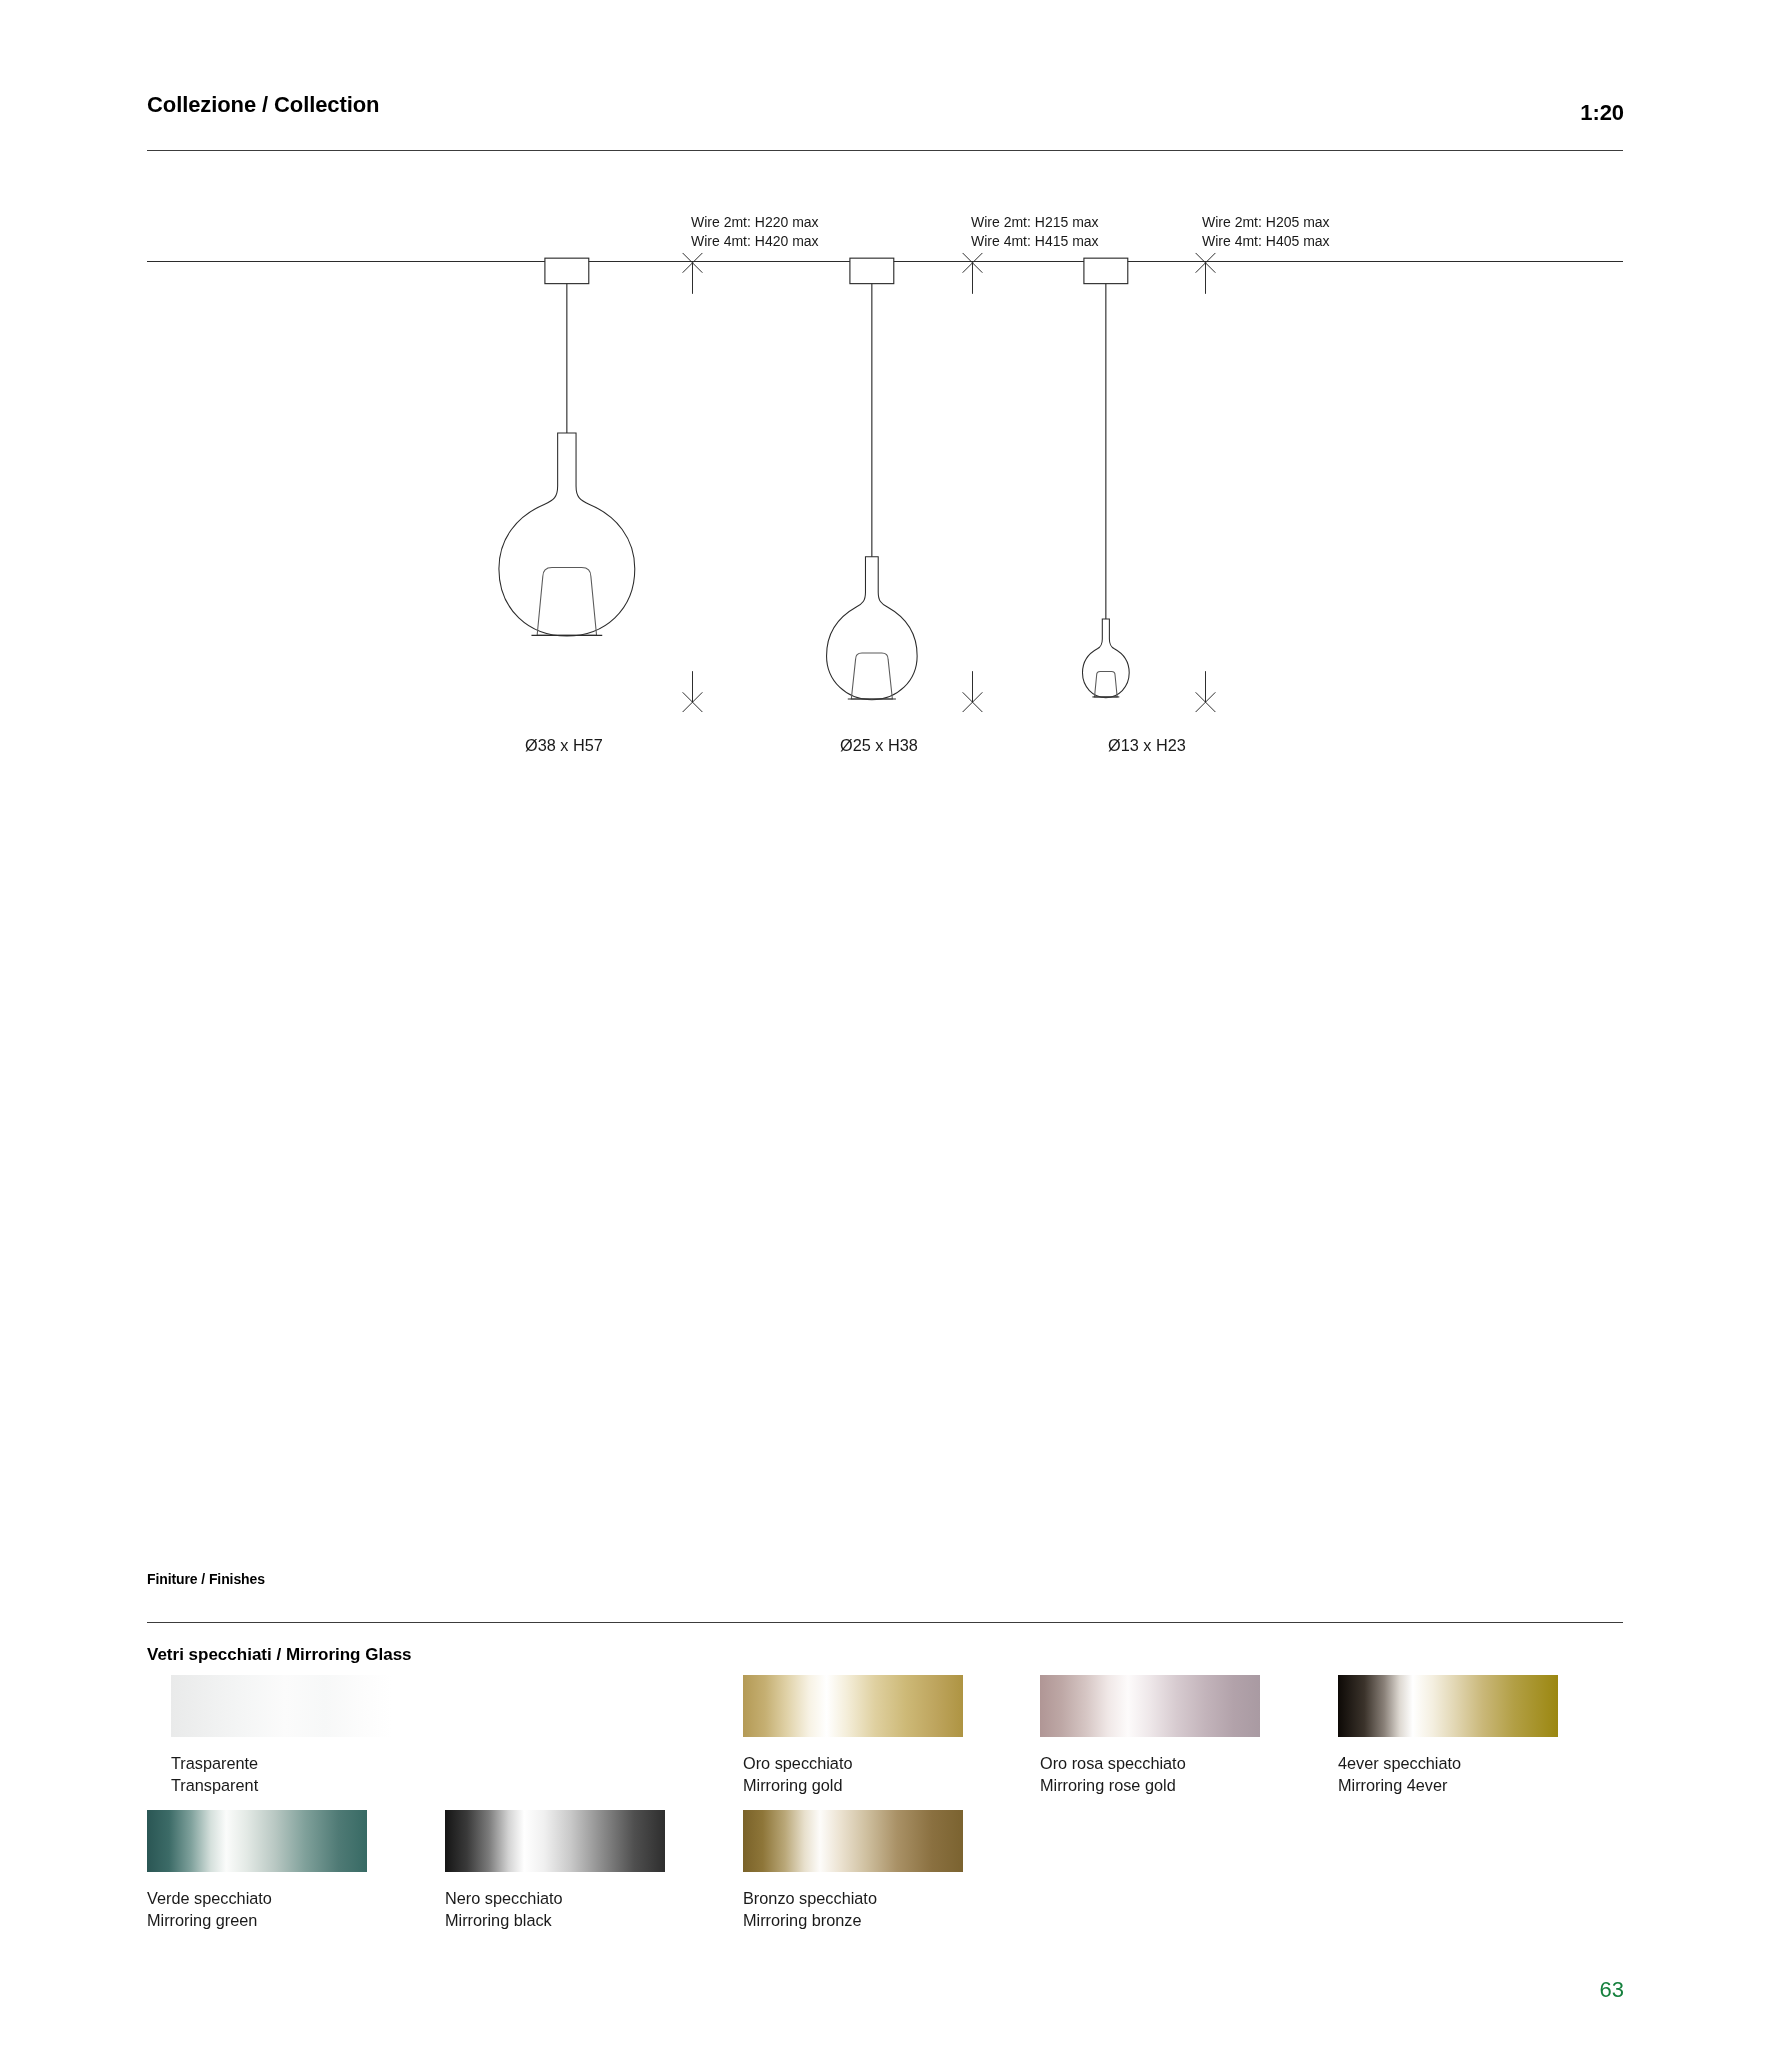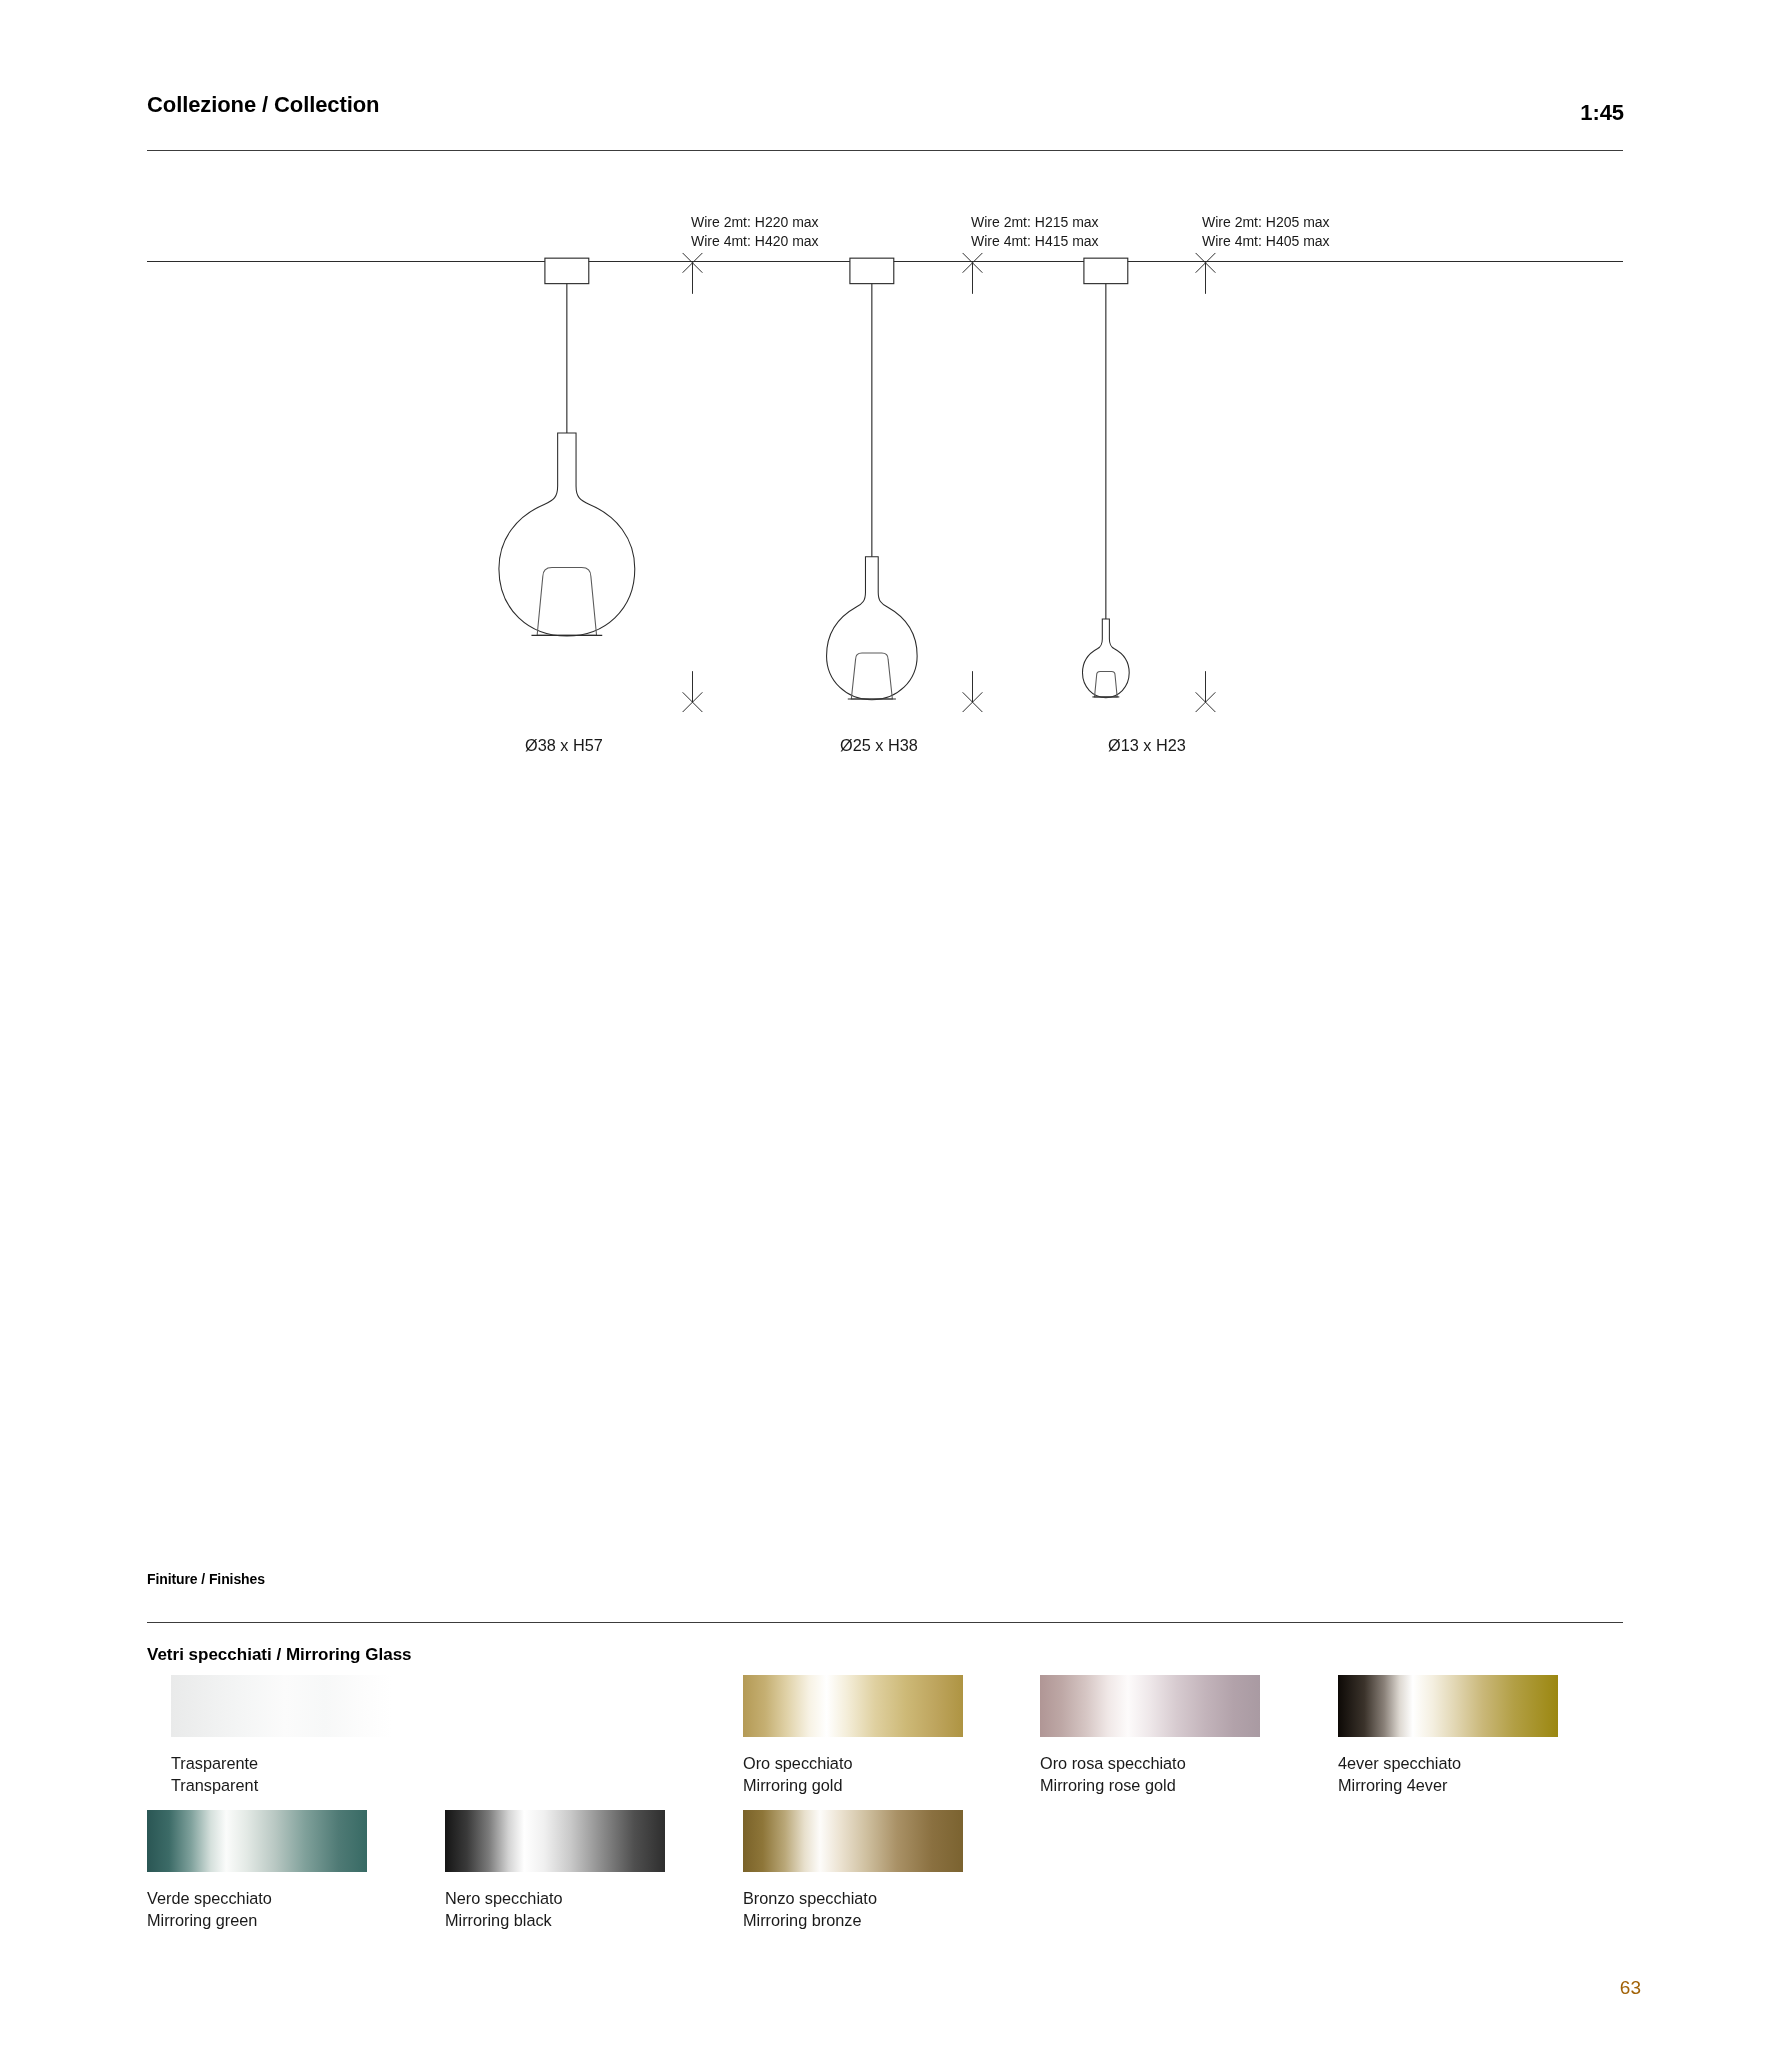--- a/index.html
+++ b/index.html
@@ -69,31 +69,31 @@
   }
   .sw-chip {
     width: 220px; height: 62px;
   }
   .sw-names {
     margin-top: 15px;
     font-size: 16.3px; line-height: 22px; color: #1a1a1a;
     white-space: nowrap;
   }
   .pagenum {
-    position: absolute; right: 130px; top: 1977px;
-    font-size: 19px; color: #a16207;
+    position: absolute; right: 147px; top: 1977px;
+    font-size: 22px; color: #15803d;
   }
 </style>
 </head>
 <body>
 
 <div class="page">
 
   <div class="hdr-title">Collezione / Collection</div>
-  <div class="hdr-scale">1:45</div>
+  <div class="hdr-scale">1:20</div>
   <div class="rule-top"></div>
 
   <div class="drawing">
 
     <div class="ceiling-line"></div>
 
     <div class="wire-note" style="left:691px; top:213px;">
       <div>Wire 2mt: H220 max</div>
       <div>Wire 4mt: H420 max</div>
     </div>

